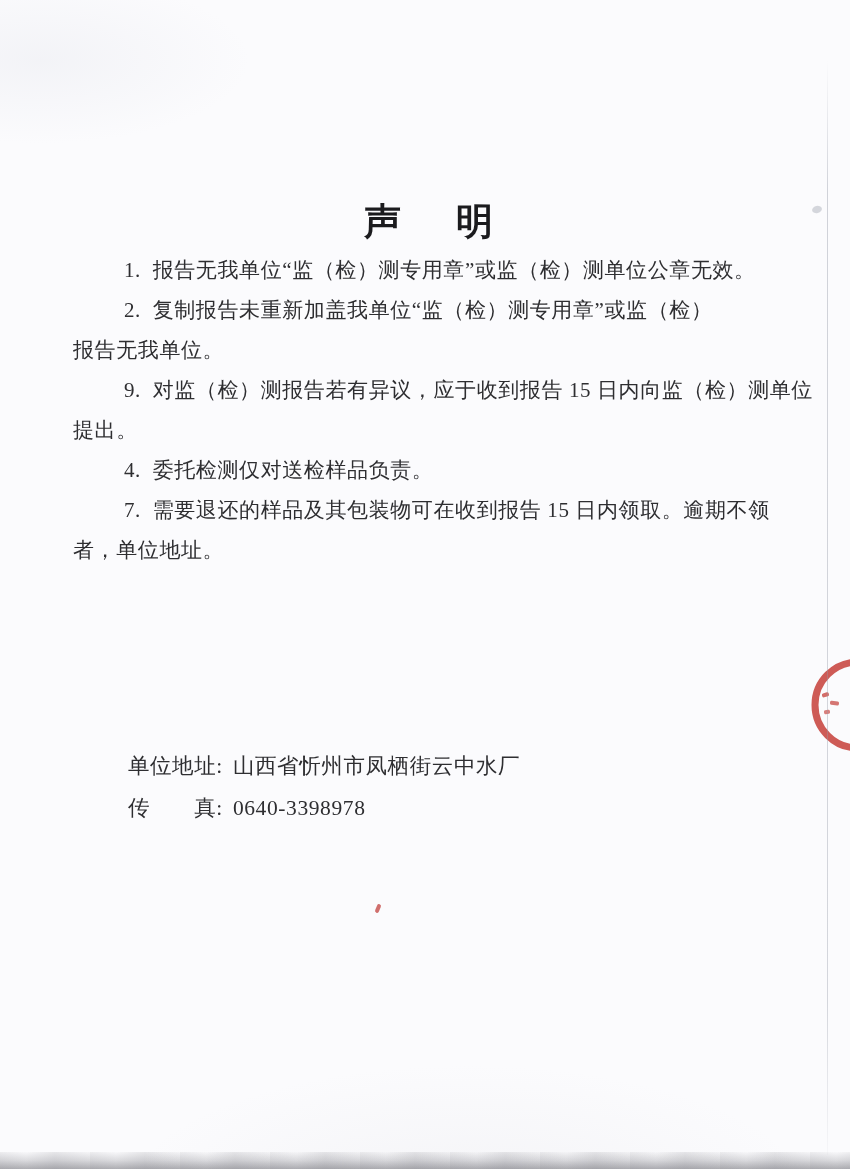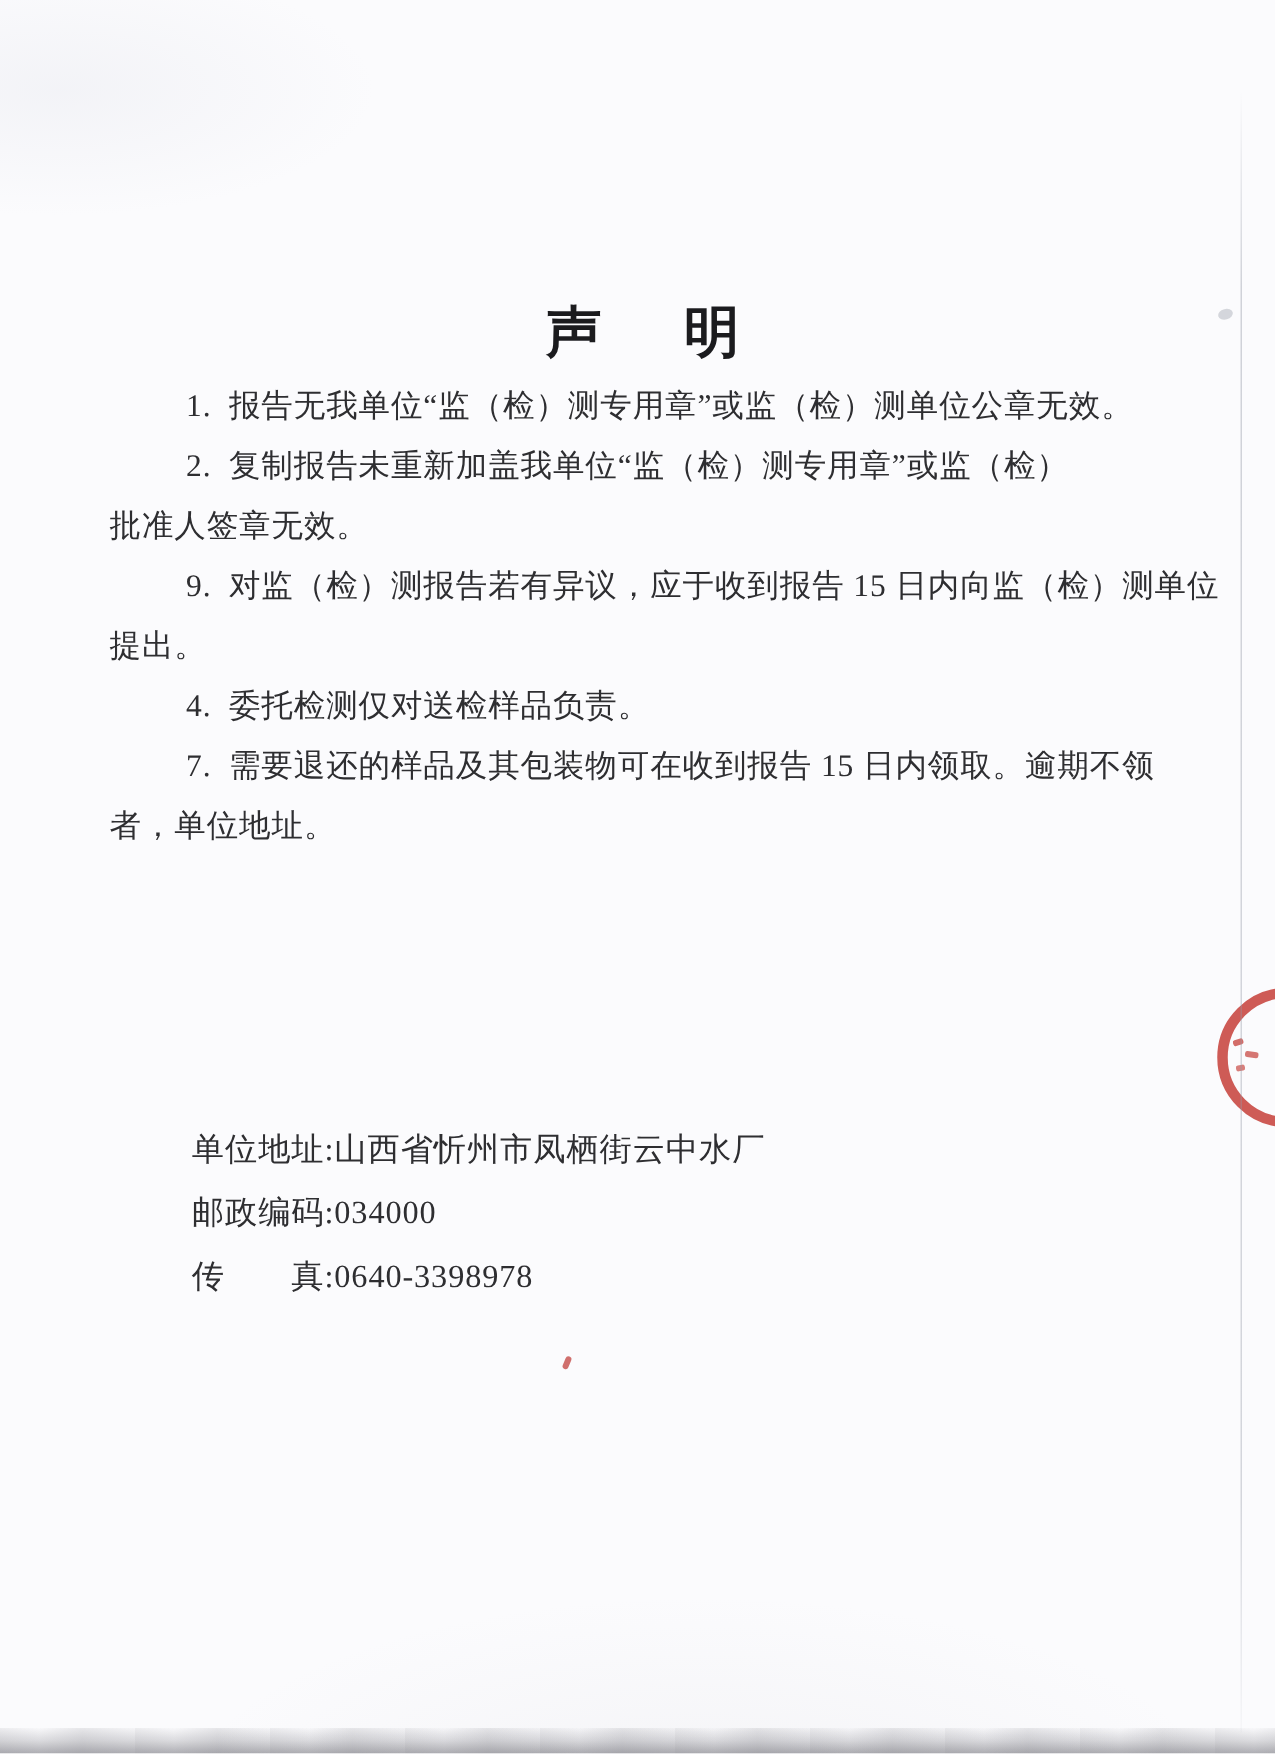--- a/index.html
+++ b/index.html
@@ -53,21 +53,21 @@
     top: 702px;
     left: 104px;
     font-size: 21.5px;
     letter-spacing: 0.6px;
   }
   .c-row {
     height: 42.5px;
     line-height: 42.5px;
     white-space: pre;
   }
-  .c-label { }
+  .c-label { margin-right: 10px; }
 
   .scan-vline {
     position: absolute;
     left: 827px;
     top: 60px;
     width: 1px;
     height: 1095px;
     background: linear-gradient(to bottom,
       rgba(155,160,172,0) 0%,
       rgba(148,153,166,0.42) 12%,
@@ -124,34 +124,31 @@
   }
 </style>
 </head>
 <body>
 
 <div class="page-title">声　明</div>
 
 <div class="statement">
   <div class="s-line indent">1.  报告无我单位“监（检）测专用章”或监（检）测单位公章无效。</div>
   <div class="s-line indent">2.  复制报告未重新加盖我单位“监（检）测专用章”或监（检）</div>
-  <div class="s-line">批准人签章无效。</div>
+  <div class="s-line">报告无我单位。</div>
   <div class="s-line indent">9.  对监（检）测报告若有异议，应于收到报告 15 日内向监（检）测单位</div>
   <div class="s-line">提出。</div>
   <div class="s-line indent">4.  委托检测仅对送检样品负责。</div>
   <div class="s-line indent">7.  需要退还的样品及其包装物可在收到报告 15 日内领取。逾期不领</div>
   <div class="s-line">者，单位地址。</div>
 </div>
 
 <div class="contact">
   <div class="c-row">
     <span class="c-label">单位地址:</span><span>山西省忻州市凤栖街云中水厂</span>
-  </div>
-  <div class="c-row">
-    <span class="c-label">邮政编码:</span><span>034000</span>
   </div>
   <div class="c-row">
     <span class="c-label">传　　真:</span><span>0640-3398978</span>
   </div>
 </div>
 
 <svg class="stamp" viewBox="0 0 44 110" width="44" height="110">
   <circle cx="52" cy="50" r="43" fill="none" stroke="#c43a34" stroke-width="7" stroke-linecap="round" opacity="0.9"></circle>
   <rect x="16" y="38" width="7" height="4" rx="1.5" fill="#c43a34" opacity="0.8" transform="rotate(-18 19 40)"></rect>
   <rect x="24" y="46" width="9" height="4" rx="1.5" fill="#c43a34" opacity="0.75" transform="rotate(8 28 48)"></rect>

